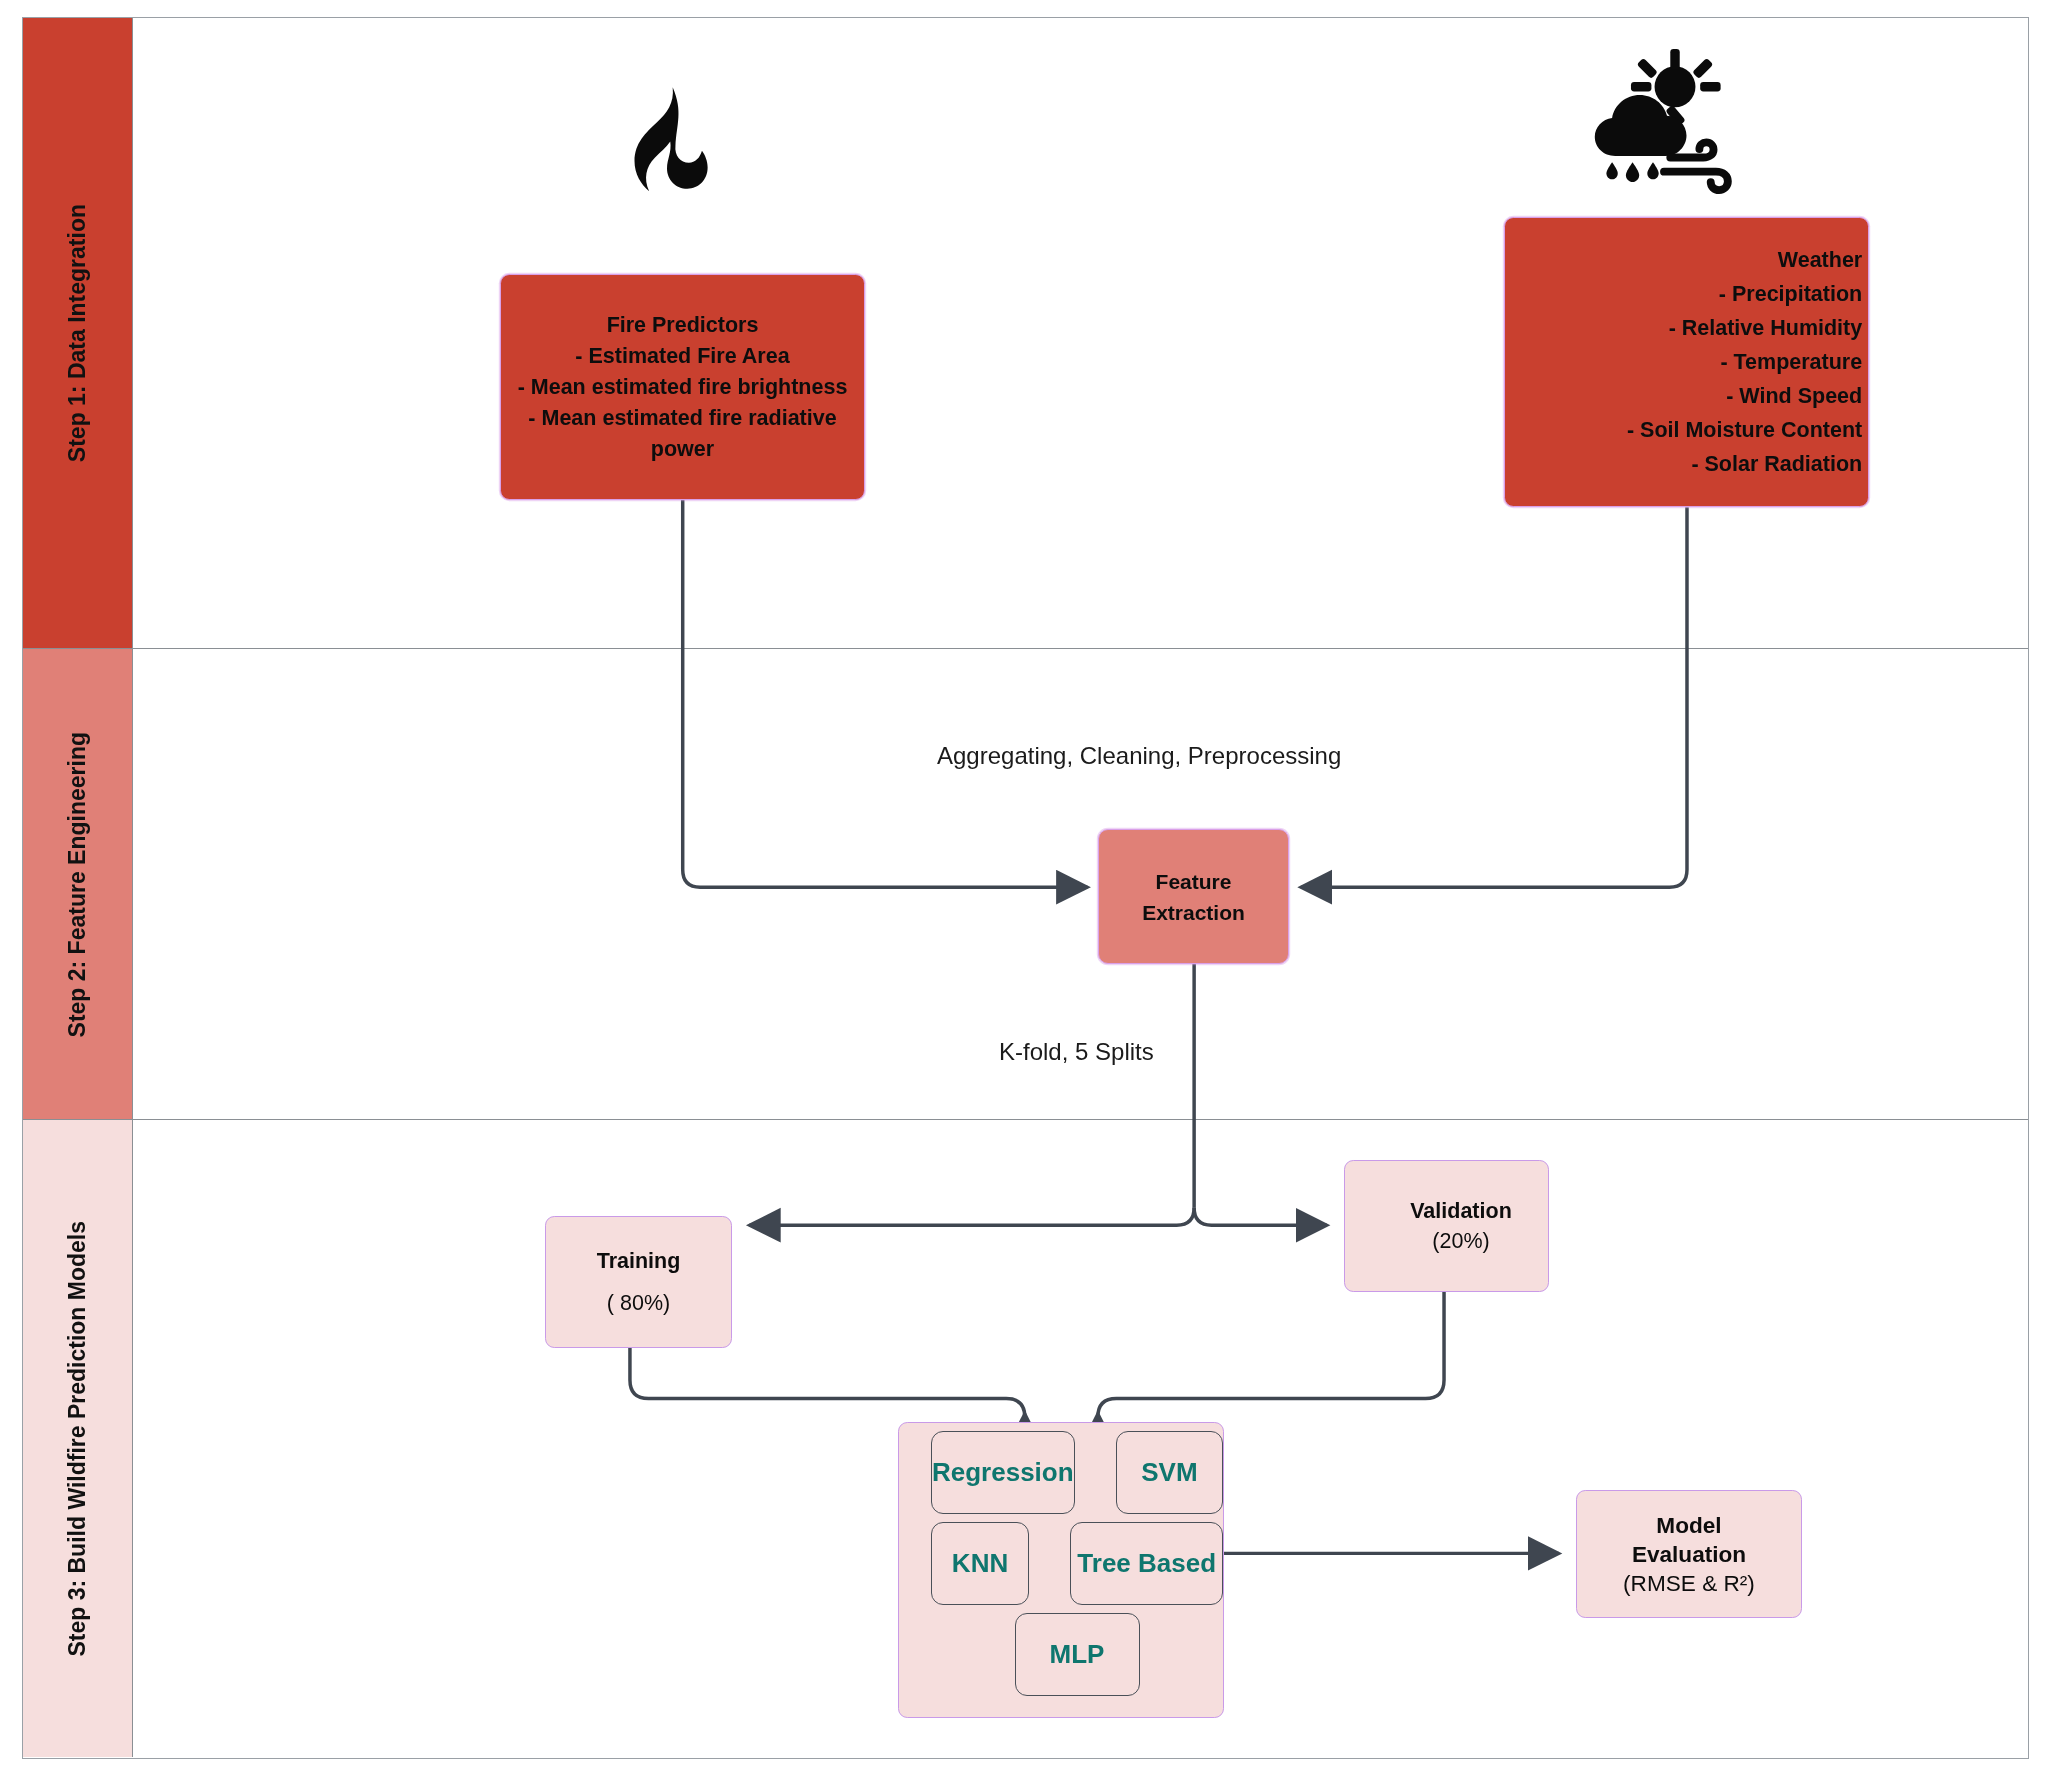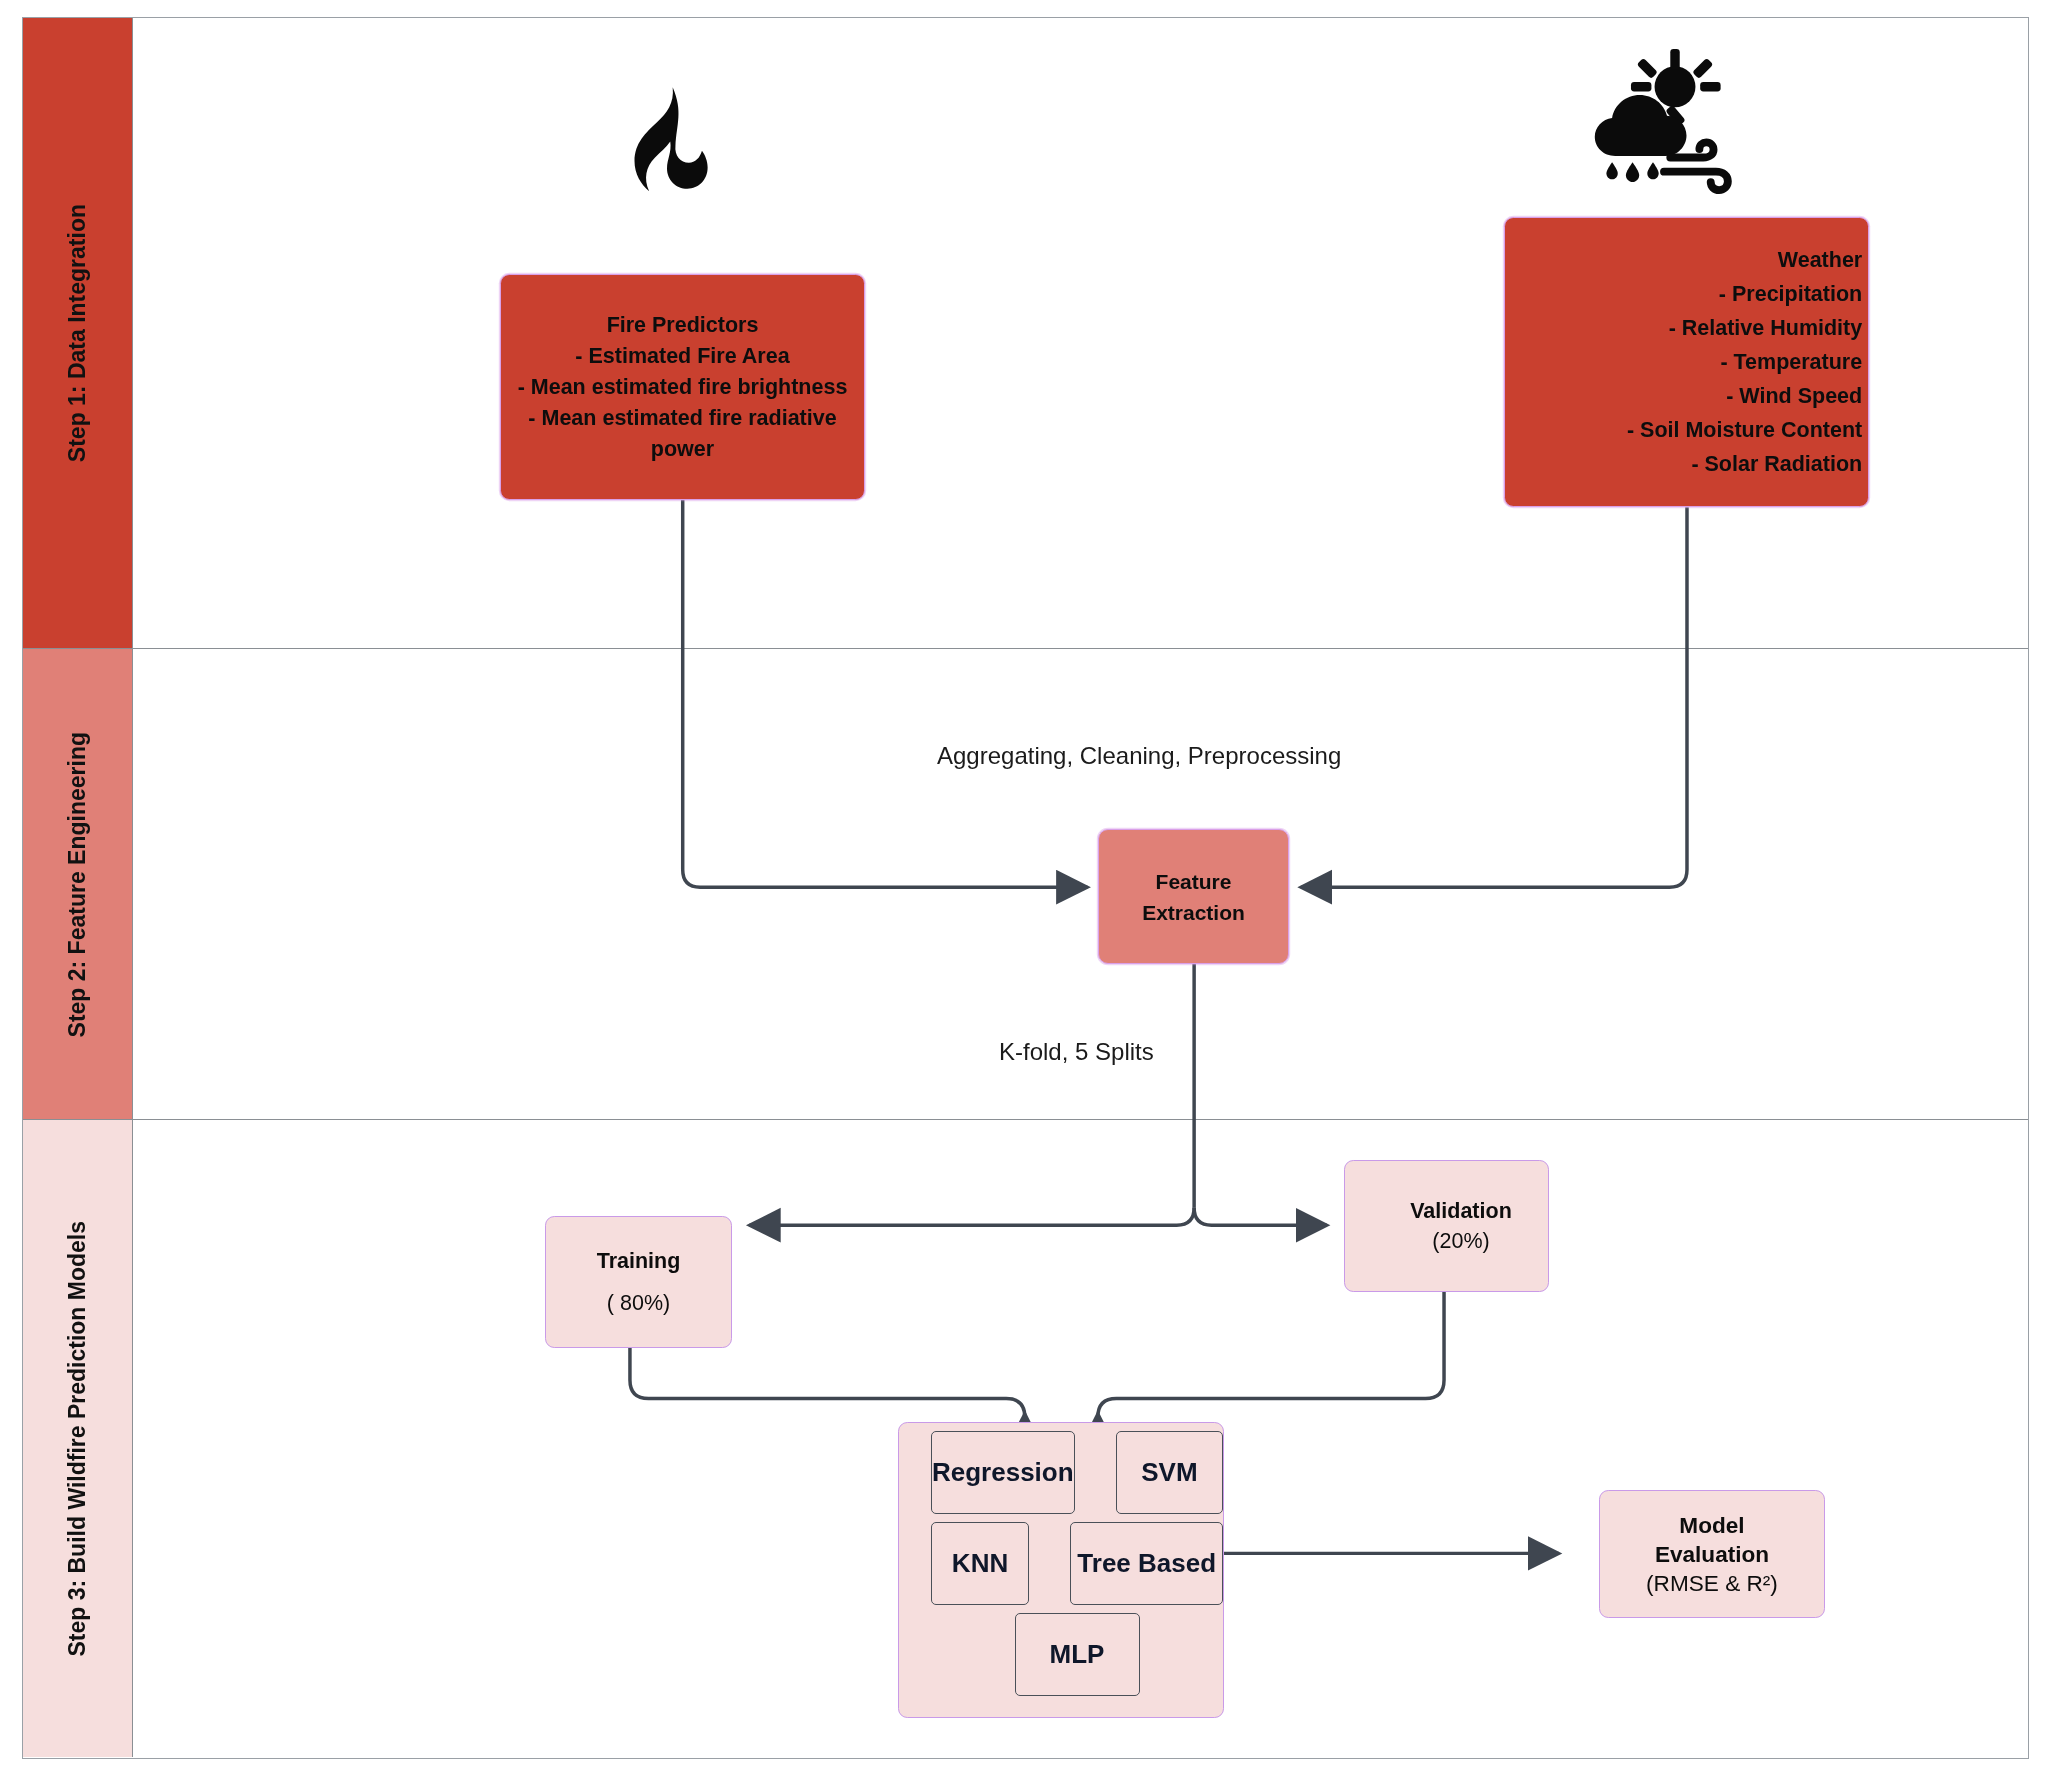--- a/index.html
+++ b/index.html
@@ -47,23 +47,23 @@
     box-shadow:0 0 0 1.2px rgba(217,160,232,.45);
   }
   .salmon-box{
     background:#e08077;border:1.2px solid #d9a0e8;border-radius:10px;
     box-shadow:0 0 0 1.2px rgba(217,160,232,.45);
   }
   .pink-box{
     background:#f6dedd;border:1.7px solid #c99ae8;border-radius:9.3px;
   }
   .inner-box{
-    background:#f6dedd;border:1.7px solid #4a5058;border-radius:5px;
+    background:#f6dedd;border:1.7px solid #4a5058;border-radius:12px;
     display:flex;align-items:center;justify-content:center;
-    font-weight:bold;color:#0f172a;margin-left:32px;
+    font-weight:bold;color:#0f766e;margin-left:32px;
   }
 
   
   #fire-icon{position:absolute;left:615px;top:84px;width:104px;height:133px;}
   #weather-icon{position:absolute;left:1577px;top:49px;width:174px;height:151px;}
 
   #fire-predictors{
     left:500px;top:274px;width:365px;height:226px;
     font-size:21.5px;line-height:31px;padding:4.6px 5.8px;
   }
@@ -82,21 +82,21 @@
   #validation{
     left:1344px;top:1160px;width:205px;height:132px;
     font-size:21.5px;line-height:30px;padding-left:29px;
   }
   #models-group{
     left:898px;top:1422px;width:326px;height:296px;
     display:block;padding:0;
   }
   #model-evaluation{
     left:1576px;top:1490px;width:226px;height:128px;
-    font-size:22.6px;line-height:29px;margin-left:23px;
+    font-size:22.6px;line-height:29px;
   }
   .sub-reg{font-weight:normal !important;}
 
   .mrow{display:flex;justify-content:center;gap:9.3px;margin-top:8px;}
   #b-regression{width:168px;height:81px;font-size:26px;}
   #b-svm{width:126px;height:81px;font-size:26px;}
   #b-knn{width:111px;height:81px;font-size:26px;}
   #b-tree{width:174px;height:81px;font-size:26px;}
   #b-mlp{width:123px;height:81px;font-size:26px;}
 

